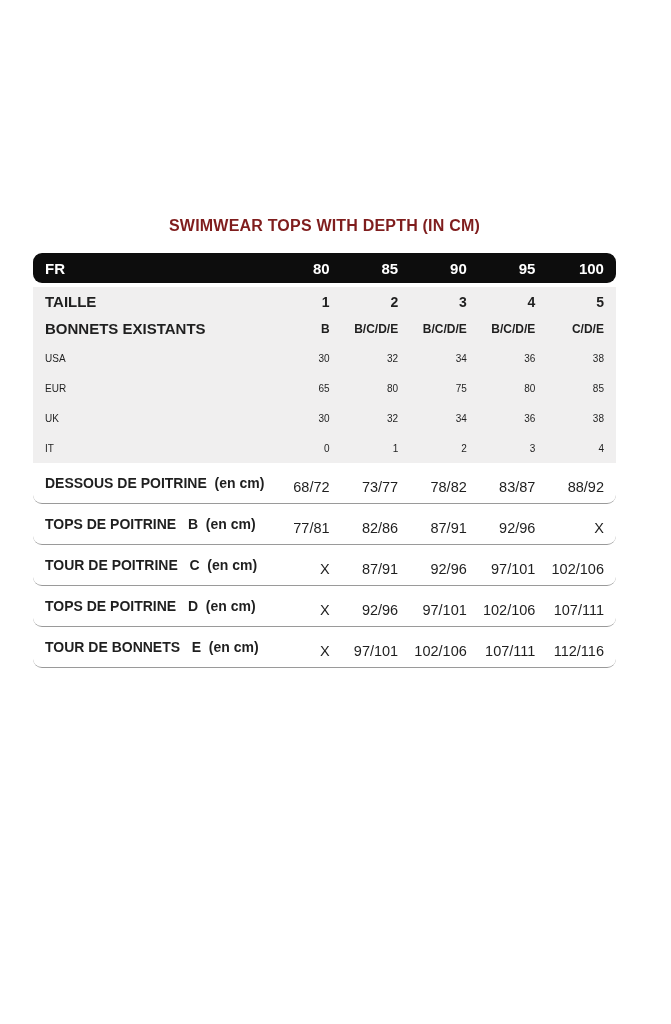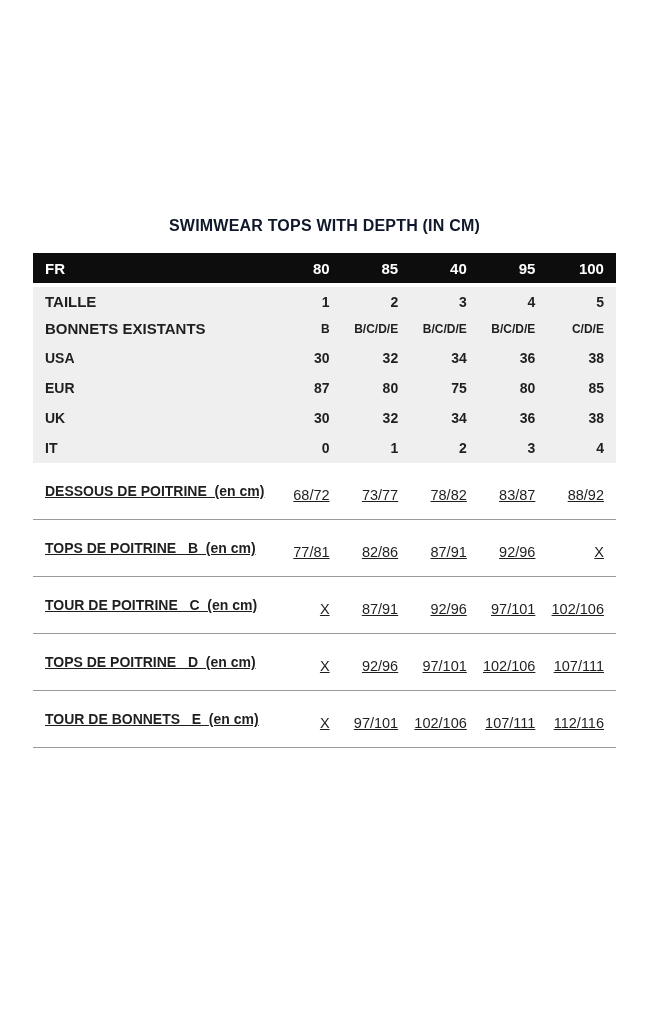--- a/index.html
+++ b/index.html
@@ -10,31 +10,32 @@
     font-family: "Liberation Sans", sans-serif;
     color: #1f1f1f;
     overflow: hidden;
   }
   .title {
     position: absolute;
     top: 217px; left: 33px; width: 583px;
     text-align: center;
     font-size: 16px; font-weight: 700;
     letter-spacing: 0.2px;
-    color: #0f172a;
+    color: #7f1d1d;
   }
   .size-table {
     position: absolute;
     top: 253px; left: 33px; width: 583px;
   }
   .row {
     display: grid;
     grid-template-columns: 228px repeat(5, 68.6px);
     align-items: center;
     padding-right: 28px;
+    border-radius: 9px;
   }
   .row .label { padding-left: 12px; text-align: left; }
   .row .val { text-align: right; }
 
   .header-bar {
     background: #0d0d0d;
     color: #ffffff;
     height: 30px;
     font-size: 15px;
     font-weight: 700;
@@ -43,47 +44,46 @@
   .section-sizes {
     background: #f0efef;
     padding: 1px 0;
   }
   .section-sizes .row { height: 27px; }
   .section-sizes .label { font-weight: 700; font-size: 15px; }
   .section-sizes .val { font-weight: 700; font-size: 14px; }
   .row.bonnets .val { font-size: 12px; }
 
   .section-regions { background: #f0efef; }
-  .section-regions .row { height: 30px; font-size: 14px; font-weight: 700; }
+  .section-regions .row { height: 30px; font-size: 10px; font-weight: 400; }
 
   .section-measure .row {
-    height: 57px;
+    height: 41px;
     border-bottom: 1px solid #9a9a9a;
     font-size: 14.5px;
-    text-decoration: underline;
   }
   .section-measure .label {
     font-weight: 700;
     font-size: 14px;
     white-space: pre;
   }
   .section-measure .val { font-weight: 400; margin-top: 8px; }
 </style>
 </head>
 <body>
 
 <div class="title">SWIMWEAR TOPS WITH DEPTH (IN CM)</div>
 
 <div class="size-table">
 
   <div class="row header-bar">
     <div class="label">FR</div>
     <div class="val">80</div>
     <div class="val">85</div>
-    <div class="val">40</div>
+    <div class="val">90</div>
     <div class="val">95</div>
     <div class="val">100</div>
   </div>
 
   <div class="section-sizes">
     <div class="row">
       <div class="label">TAILLE</div>
       <div class="val">1</div>
       <div class="val">2</div>
       <div class="val">3</div>
@@ -104,21 +104,21 @@
     <div class="row">
       <div class="label">USA</div>
       <div class="val">30</div>
       <div class="val">32</div>
       <div class="val">34</div>
       <div class="val">36</div>
       <div class="val">38</div>
     </div>
     <div class="row">
       <div class="label">EUR</div>
-      <div class="val">87</div>
+      <div class="val">65</div>
       <div class="val">80</div>
       <div class="val">75</div>
       <div class="val">80</div>
       <div class="val">85</div>
     </div>
     <div class="row">
       <div class="label">UK</div>
       <div class="val">30</div>
       <div class="val">32</div>
       <div class="val">34</div>

